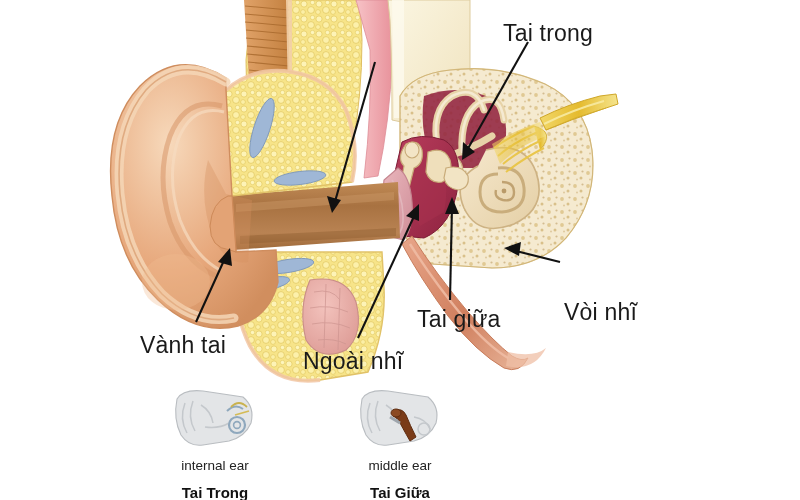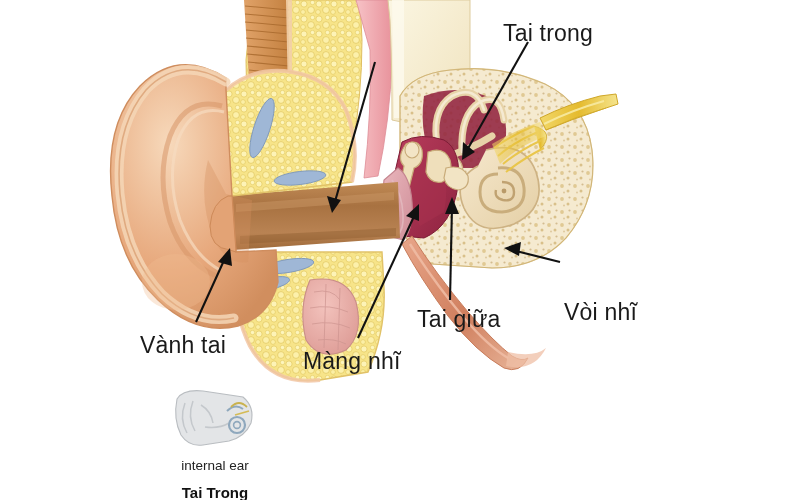--- a/index.html
+++ b/index.html
@@ -278,21 +278,21 @@
       <polygon points="419,204 406,216 419,221" fill="#111" stroke="none"></polygon>
 
       <line x1="196" y1="322" x2="226" y2="256"></line>
       <polygon points="230,248 218,262 232,266" fill="#111" stroke="none"></polygon>
     </g>
   </svg>
 
   <div class="lbl lbl-main" style="left:503px;top:22px;">Tai trong</div>
   <div class="lbl lbl-main" style="left:564px;top:255px;margin-top:46px;">Vòi nhĩ</div>
   <div class="lbl lbl-main" style="left:417px;top:308px;">Tai giữa</div>
-  <div class="lbl lbl-main" style="left:303px;top:350px;">Màng nhĩ</div>
+  <div class="lbl lbl-main" style="left:303px;top:350px;">Ngoài nhĩ</div>
   <div class="lbl lbl-main" style="left:140px;top:334px;text-align:right;">Vành tai</div>
 
   <div class="thumbs">
 
     <div class="thumb t1">
       <div class="pic">
         <svg width="92" height="70" viewBox="0 0 92 70">
           <g fill="#e3e5e7" stroke="#b9bdc1" stroke-width="1.1">
             <path d="M8 16 Q4 36 12 52 Q20 64 34 62 L60 58 Q76 54 82 40 Q86 24 74 14 L34 8 Q14 6 8 16 Z"></path>
           </g>
@@ -308,16 +308,39 @@
             <path d="M58 28 Q66 20 74 26" fill="none" stroke="#8fa8bd" stroke-width="2"></path>
             <path d="M62 24 Q70 16 78 24" fill="none" stroke="#c9b24e" stroke-width="1.8"></path>
             <path d="M66 32 L80 28" stroke="#d4bb55" stroke-width="1.6"></path>
           </g>
         </svg>
       </div>
       <div class="en">internal ear</div>
       <div class="vi">Tai Trong</div>
     </div>
 
+    <div class="thumb t2">
+      <div class="pic">
+        <svg width="92" height="70" viewBox="0 0 92 70">
+          <g fill="#e3e5e7" stroke="#b9bdc1" stroke-width="1.1">
+            <path d="M8 16 Q4 36 12 52 Q20 64 34 62 L60 58 Q76 54 82 40 Q86 24 74 14 L34 8 Q14 6 8 16 Z"></path>
+          </g>
+          <g fill="none" stroke="#c4c8cc" stroke-width="1.5">
+            <path d="M16 20 Q10 36 18 50"></path>
+            <path d="M24 18 Q18 34 26 48"></path>
+            <path d="M32 22 Q42 28 44 40"></path>
+            <path d="M60 34 Q72 36 76 46"></path>
+            <circle cx="70" cy="46" r="6"></circle>
+          </g>
+          <g>
+            <path d="M40 28 Q48 24 52 32 Q56 42 62 54 L56 58 Q48 44 44 36 Q38 34 40 28 Z" fill="#7a3b18" stroke="#5e2c10" stroke-width="1"></path>
+            <ellipse cx="42" cy="30" rx="5" ry="4" fill="#8c4a22" stroke="#5e2c10" stroke-width="1"></ellipse>
+            <path d="M36 34 L46 40" stroke="#9fa6ad" stroke-width="3"></path>
+          </g>
+        </svg>
+      </div>
+      <div class="en">middle ear</div>
+      <div class="vi">Tai Giữa</div>
+    </div>
 
 
   </div>
 </div>
 
 </body></html>

